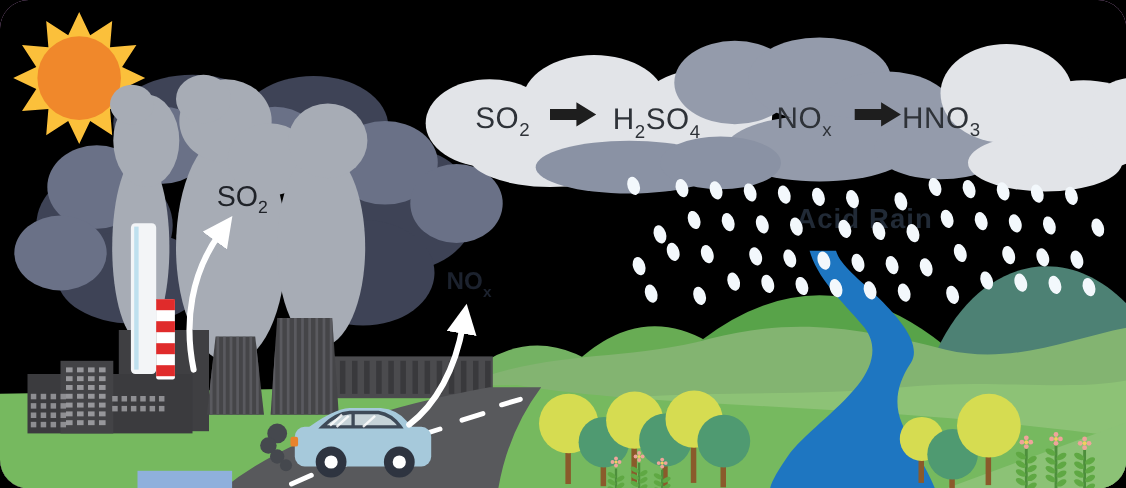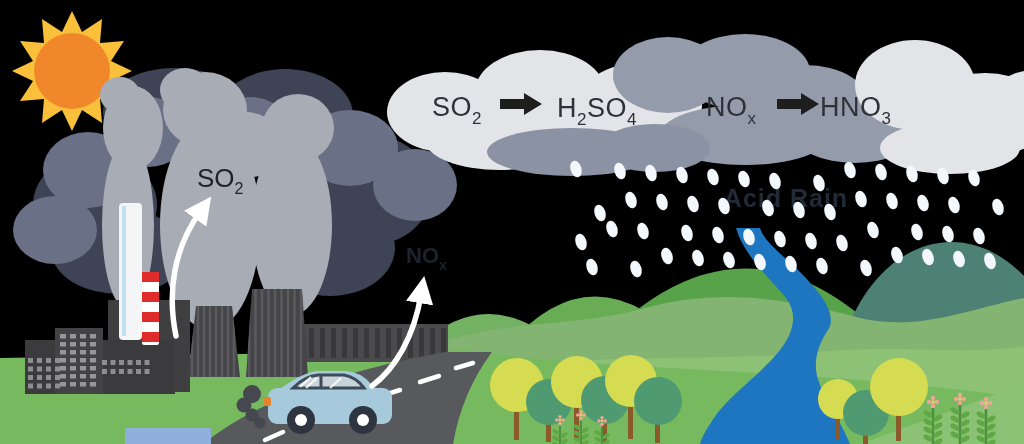--- a/index.html
+++ b/index.html
@@ -1,16 +1,16 @@
 <!DOCTYPE html>
 <html><head>
 <meta charset="utf-8">
 <style>
   html,body{margin:0;padding:0;background:#000;}
-  .stage{position:relative;width:1024px;height:444px;background:#f0abfc;overflow:hidden;}
+  .stage{position:relative;width:1024px;height:444px;background:#f0abfc;overflow:hidden;border-radius:26px;}
   svg{display:block;}
   text{font-family:"Liberation Sans","DejaVu Sans",sans-serif;}
   .eq{fill:#2E3238;letter-spacing:.5px;}
   .lbl{fill:#1F2228;}
 </style>
 </head>
 <body>
 
 <div class="stage">
 <svg viewBox="0 0 1024 444" width="1024" height="444">

